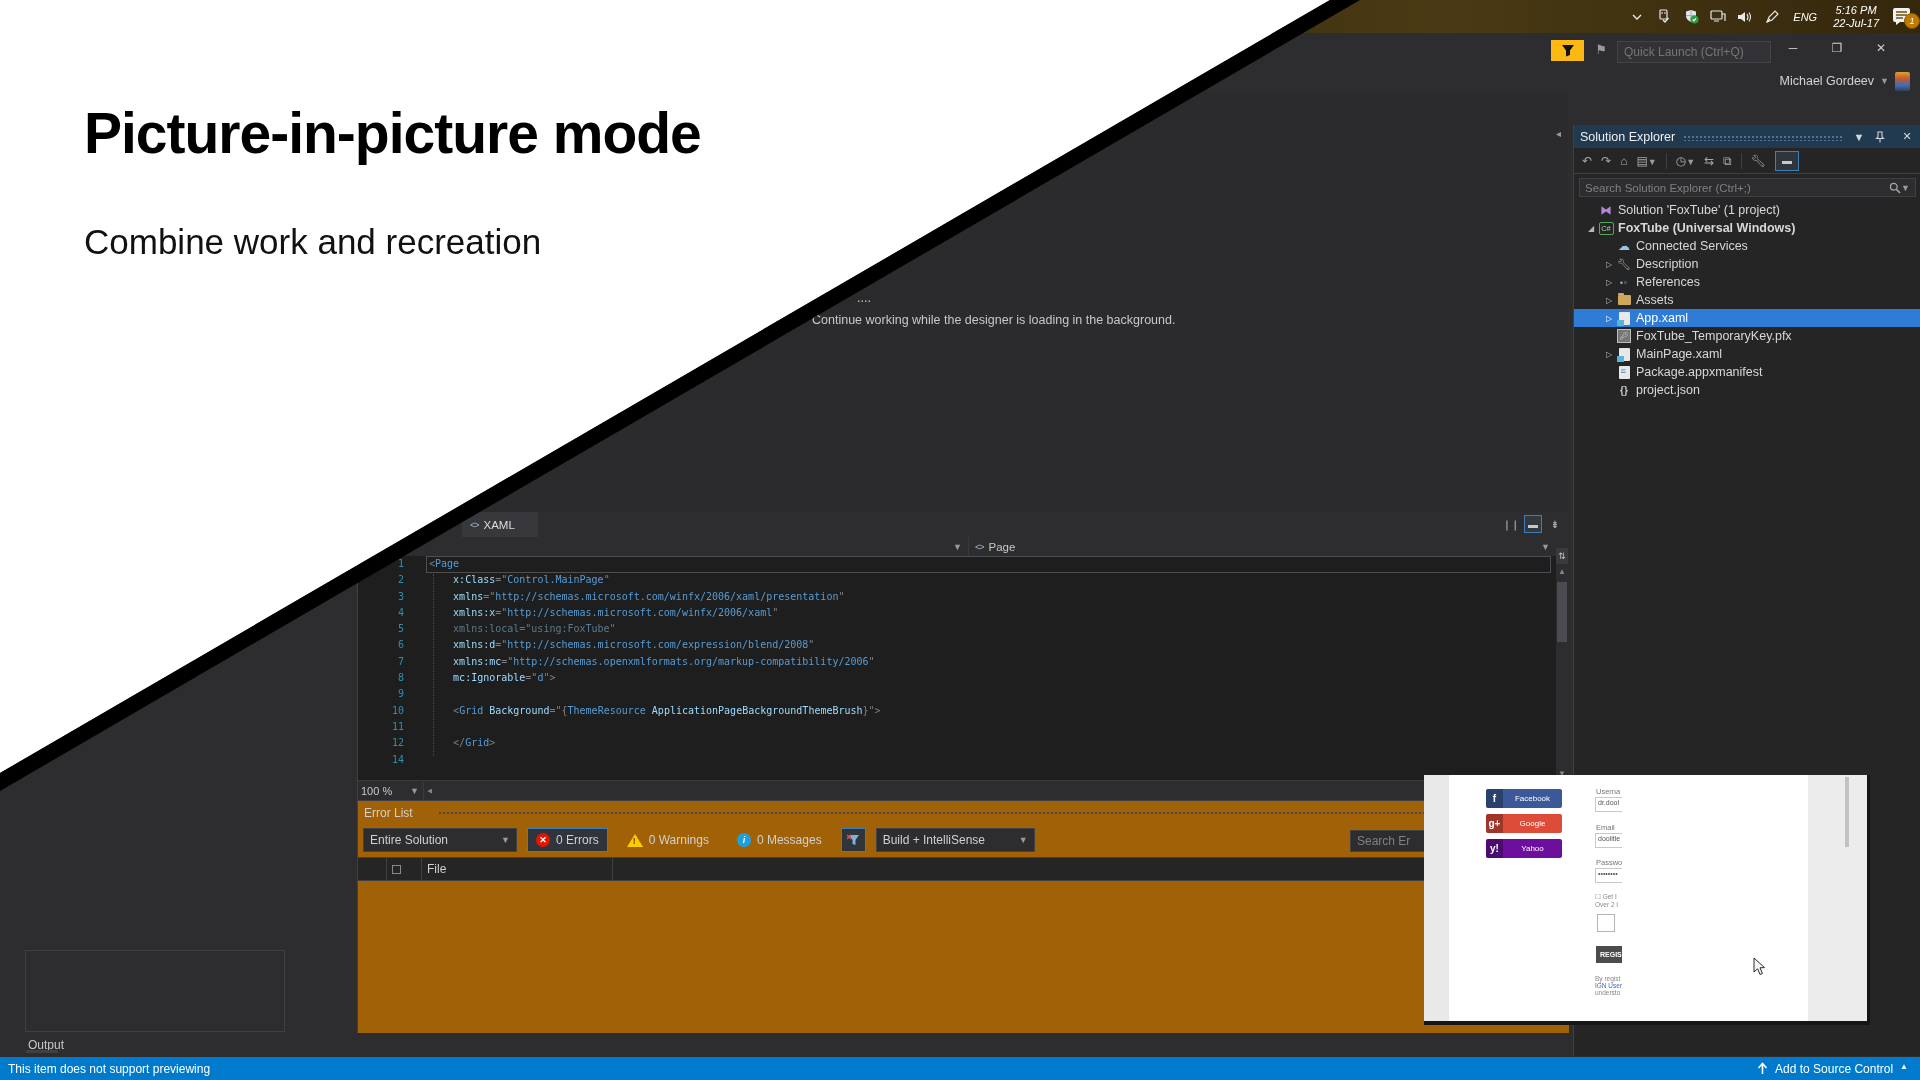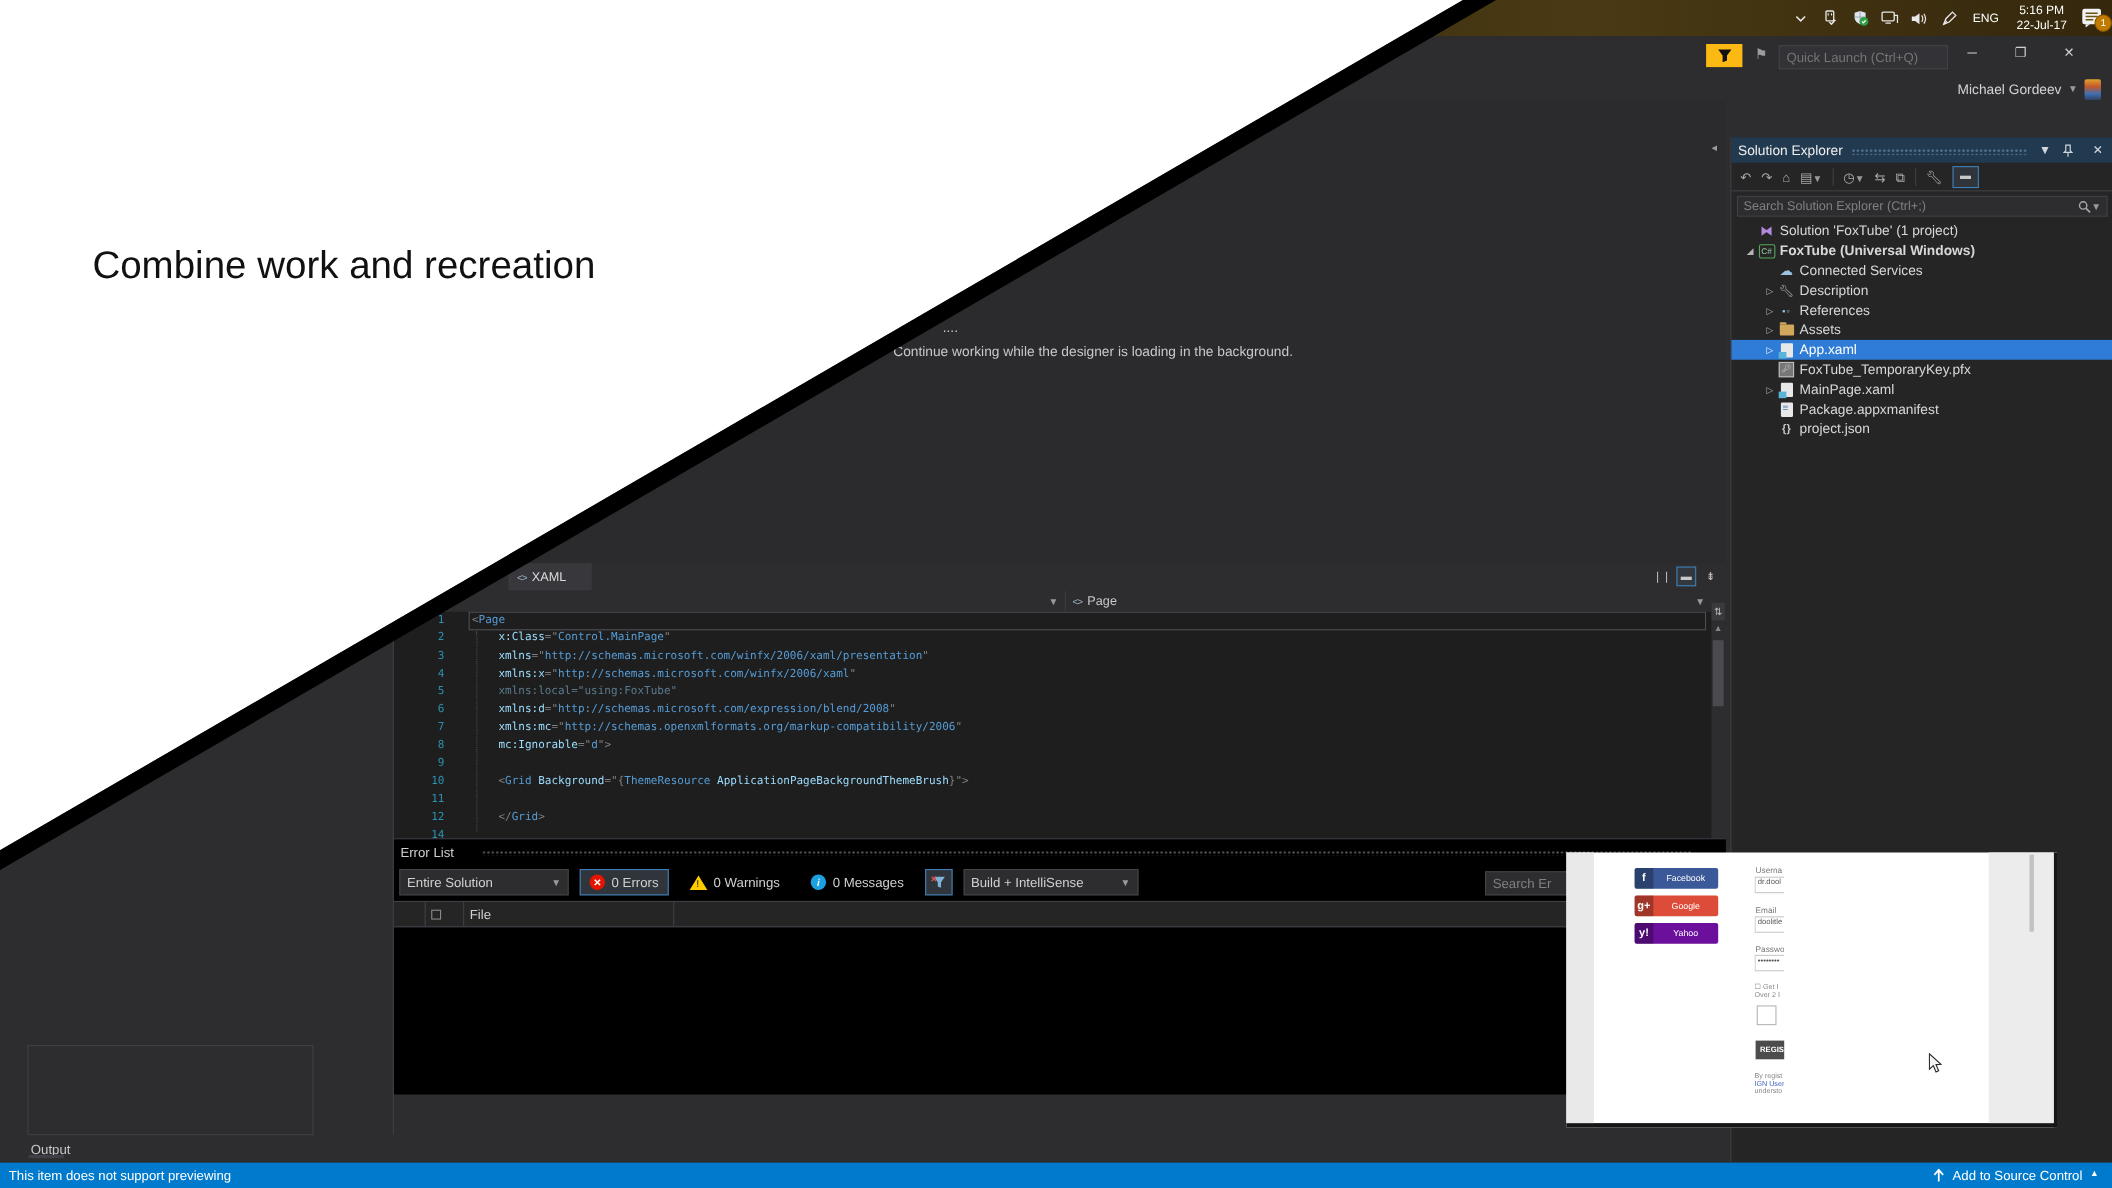--- a/index.html
+++ b/index.html
@@ -3,21 +3,21 @@
 <meta charset="utf-8">
 <style>
   html,body{margin:0;padding:0;background:#2d2d30;width:1920px;height:1080px;overflow:hidden;
     font-family:"Liberation Sans",sans-serif;-webkit-font-smoothing:antialiased;}
   .abs{position:absolute;}
   #stage{position:relative;width:1920px;height:1080px;background:#2d2d30;}
 
   
   #taskbar{left:0;top:0;width:1920px;height:33px;
     background:linear-gradient(90deg,#241b08 0%,#3a2c0e 55%,#4a3a14 75%,#34270c 100%);}
-  #tray{right:6px;top:0;height:33px;display:flex;align-items:center;gap:9px;color:#eee;}
+  #tray{right:6px;top:0;height:33px;display:flex;align-items:center;gap:9px;color:#eee;font-style:italic;}
   .tray-ic{width:18px;height:18px;display:flex;align-items:center;justify-content:center;}
   #tray-lang{font-size:11px;color:#fff;padding:0 3px;}
   #tray-clock{font-size:11px;color:#fff;text-align:center;line-height:13px;padding:0 4px;}
   #tray-msg{position:relative;width:22px;height:20px;}
   #tray-badge{position:absolute;right:-6px;bottom:-2px;width:14px;height:14px;border-radius:50%;
     background:#c07b00;border:1px solid #8a5700;color:#fff;font-size:9px;display:flex;align-items:center;justify-content:center;}
 
   
   #vs-titlebar{left:0;top:33px;width:1920px;height:59px;background:#2d2d30;}
   #cap-filter{left:1551px;top:7px;width:33px;height:21px;background:#fdb913;display:flex;align-items:center;justify-content:center;cursor:pointer;}
@@ -55,21 +55,21 @@
 
   #v-scroll{left:1556px;top:556px;width:12px;height:224px;background:#2d2d30;}
   #v-split{left:0px;top:-8px;width:12px;height:16px;background:#3a3a3e;color:#c0c0c0;font-size:9px;text-align:center;line-height:16px;}
   .sb-arrow{width:12px;height:12px;color:#858585;font-size:8px;text-align:center;line-height:12px;}
   #v-thumb{left:1px;top:26px;width:10px;height:60px;background:#4a4a50;position:absolute;}
 
   #editor-bottom{left:357px;top:780px;width:1211px;height:20px;background:#2d2d30;border-top:1px solid #3a3a3e;display:flex;align-items:center;}
   #zoom-combo{width:58px;height:18px;color:#c8c8c8;font-size:11px;display:flex;align-items:center;justify-content:space-between;padding:0 4px;border-right:1px solid #3a3a3e;}
 
   
-  #error-list{left:357px;top:762px;width:1211px;height:232px;background:#000000;border-top:1px solid #3f3f46;border-left:1px solid #3f3f46;}
+  #error-list{left:357px;top:800px;width:1211px;height:232px;background:#a16207;border-top:1px solid #3f3f46;border-left:1px solid #3f3f46;}
   #el-title{left:6px;top:5px;color:#d0d0d0;font-size:12px;}
   #el-grip{left:80px;top:10px;width:1100px;height:5px;
     background-image:radial-gradient(#47474d 1px,transparent 1.2px);background-size:4px 4px;}
   #el-toolbar{left:5px;top:25px;width:1200px;height:28px;display:flex;align-items:center;gap:10px;color:#d0d0d0;font-size:12px;}
   .el-combo{height:22px;background:#2d2d30;border:1px solid #434346;display:flex;align-items:center;justify-content:space-between;padding:0 6px;gap:14px;}
   .el-btn{height:22px;display:flex;align-items:center;gap:6px;padding:0 8px;border:1px solid transparent;}
   .el-btn.hl{border-color:#3e7fb9;background:#30353b;}
   .sev-err{width:14px;height:14px;border-radius:50%;background:#e51400;color:#fff;font-size:9px;font-weight:bold;display:flex;align-items:center;justify-content:center;}
   .sev-warn{width:0;height:0;border-left:8px solid transparent;border-right:8px solid transparent;border-bottom:13px solid #fc0;position:relative;}
   .sev-warn::after{content:"!";position:absolute;left:-2px;top:2px;font-size:9px;color:#6b5200;font-weight:bold;}
@@ -532,20 +532,21 @@
           <span class="ti">
             <span class="ic-json">{}</span>
           </span>
           <span>project.json</span>
         </div>
       </div>
   </div>
 
   <div id="slide-white" class="abs"></div>
   <div id="slide-band" class="abs"></div>
+  <div id="slide-title" class="abs">Picture-in-picture mode</div>
   <div id="slide-sub" class="abs">Combine work and recreation</div>
 
   <div id="pip" class="abs">
     <div id="pip-left" class="abs"></div>
     <div id="pip-right" class="abs">
       <div id="pip-scroll"></div>
     </div>
     <div id="social" class="abs">
         <div class="soc-btn" style="background: rgb(59, 89, 152);">
           <span class="soc-ic">f</span>

